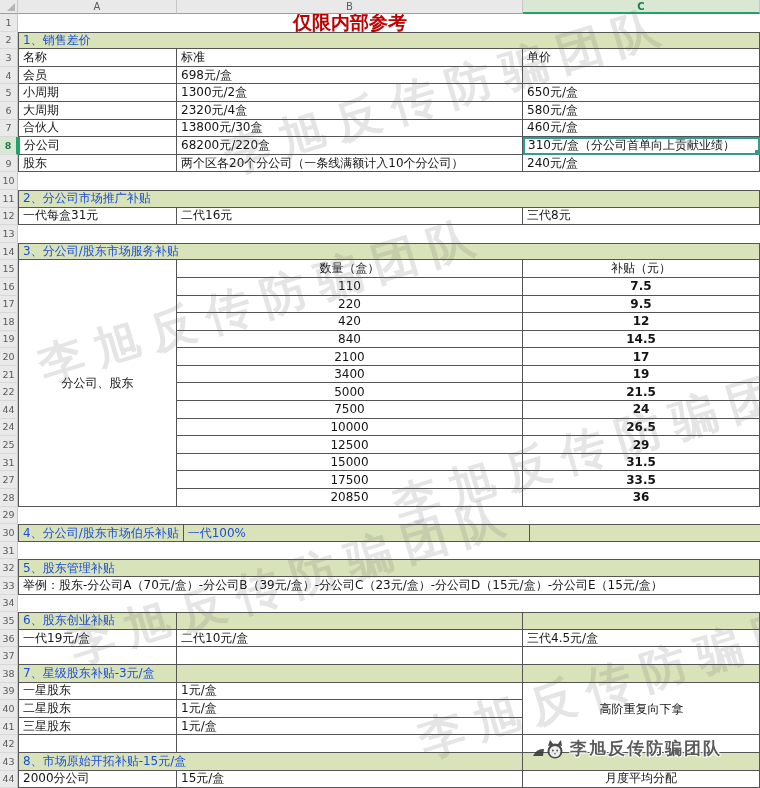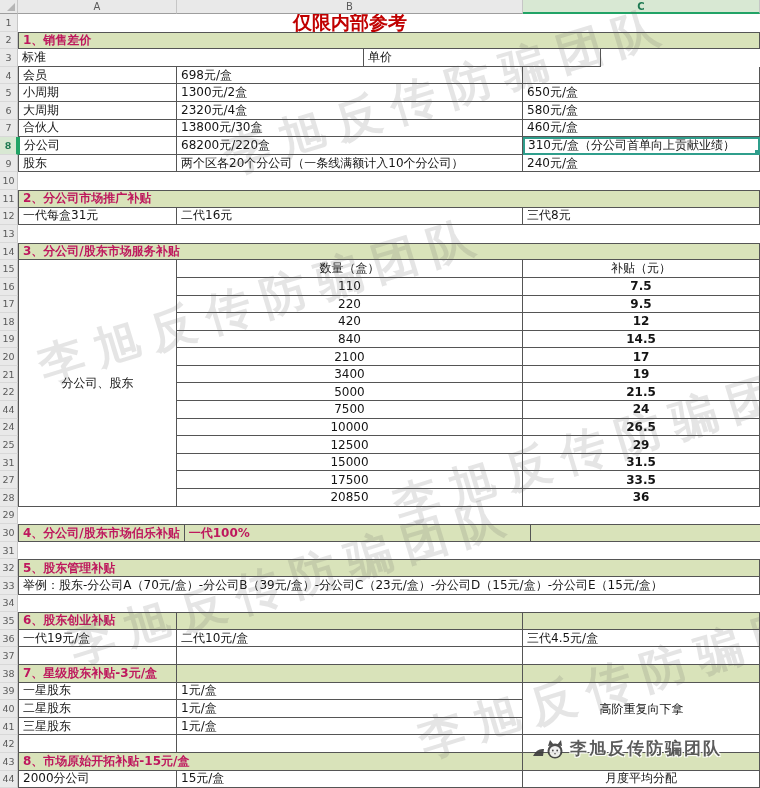--- a/index.html
+++ b/index.html
@@ -28,21 +28,21 @@
   .c{box-sizing:border-box;display:flex;align-items:center;padding:0 4px;
      font-size:12px;color:#141414;white-space:nowrap;overflow:hidden;}
   .w-a{flex:0 0 159px}.w-b{flex:0 0 346px}.w-c{flex:0 0 237px}
   .w-ab{flex:0 0 505px}.w-all{flex:0 0 742px}
   .bd{border-right:1px solid #555;border-bottom:1px solid #555;}
   .bl{border-left:1px solid #555;}
   .bt{border-top:1px solid #555;}
   .bb{border-bottom:1px solid #555;}
   .merge-a{border-left:1px solid #555;border-right:1px solid #555;}
   .merge-c{border-right:1px solid #555;}
-  .banner{background:#d9e3ba;font-weight:bold;color:#be185d;}
+  .banner{background:#d9e3ba;font-weight:normal;color:#1d4ed8;}
   .ctr{justify-content:center;}
   .b{font-weight:bold;}
   .ovf{overflow:visible;position:relative;z-index:2;}
   .title{color:#c00000;font-weight:bold;font-size:19px;}
   .bl8{border-left:2px solid #21a366;}
   .sel{border:2px solid #2f9e8c;position:relative;padding:4px 3px;}
   .handle{position:absolute;right:-3px;bottom:-3px;width:5px;height:5px;
           background:#2f9e8c;border:1px solid #fff;}
 
   
@@ -89,20 +89,21 @@
     <div class="c w-c"></div>
   </div>
 
   <div class="row">
     <div class="g">2</div>
     <div class="c w-all banner bl bt bd">1、销售差价</div>
   </div>
 
   <div class="row">
     <div class="g">3</div>
+    <div class="c w-a bd bl">名称</div>
     <div class="c w-b bd">标准</div>
     <div class="c w-c bd">单价</div>
   </div>
 
   <div class="row">
     <div class="g">4</div>
     <div class="c w-a bd bl">会员</div>
     <div class="c w-b bd">698元/盒</div>
     <div class="c w-c bd"></div>
   </div>

